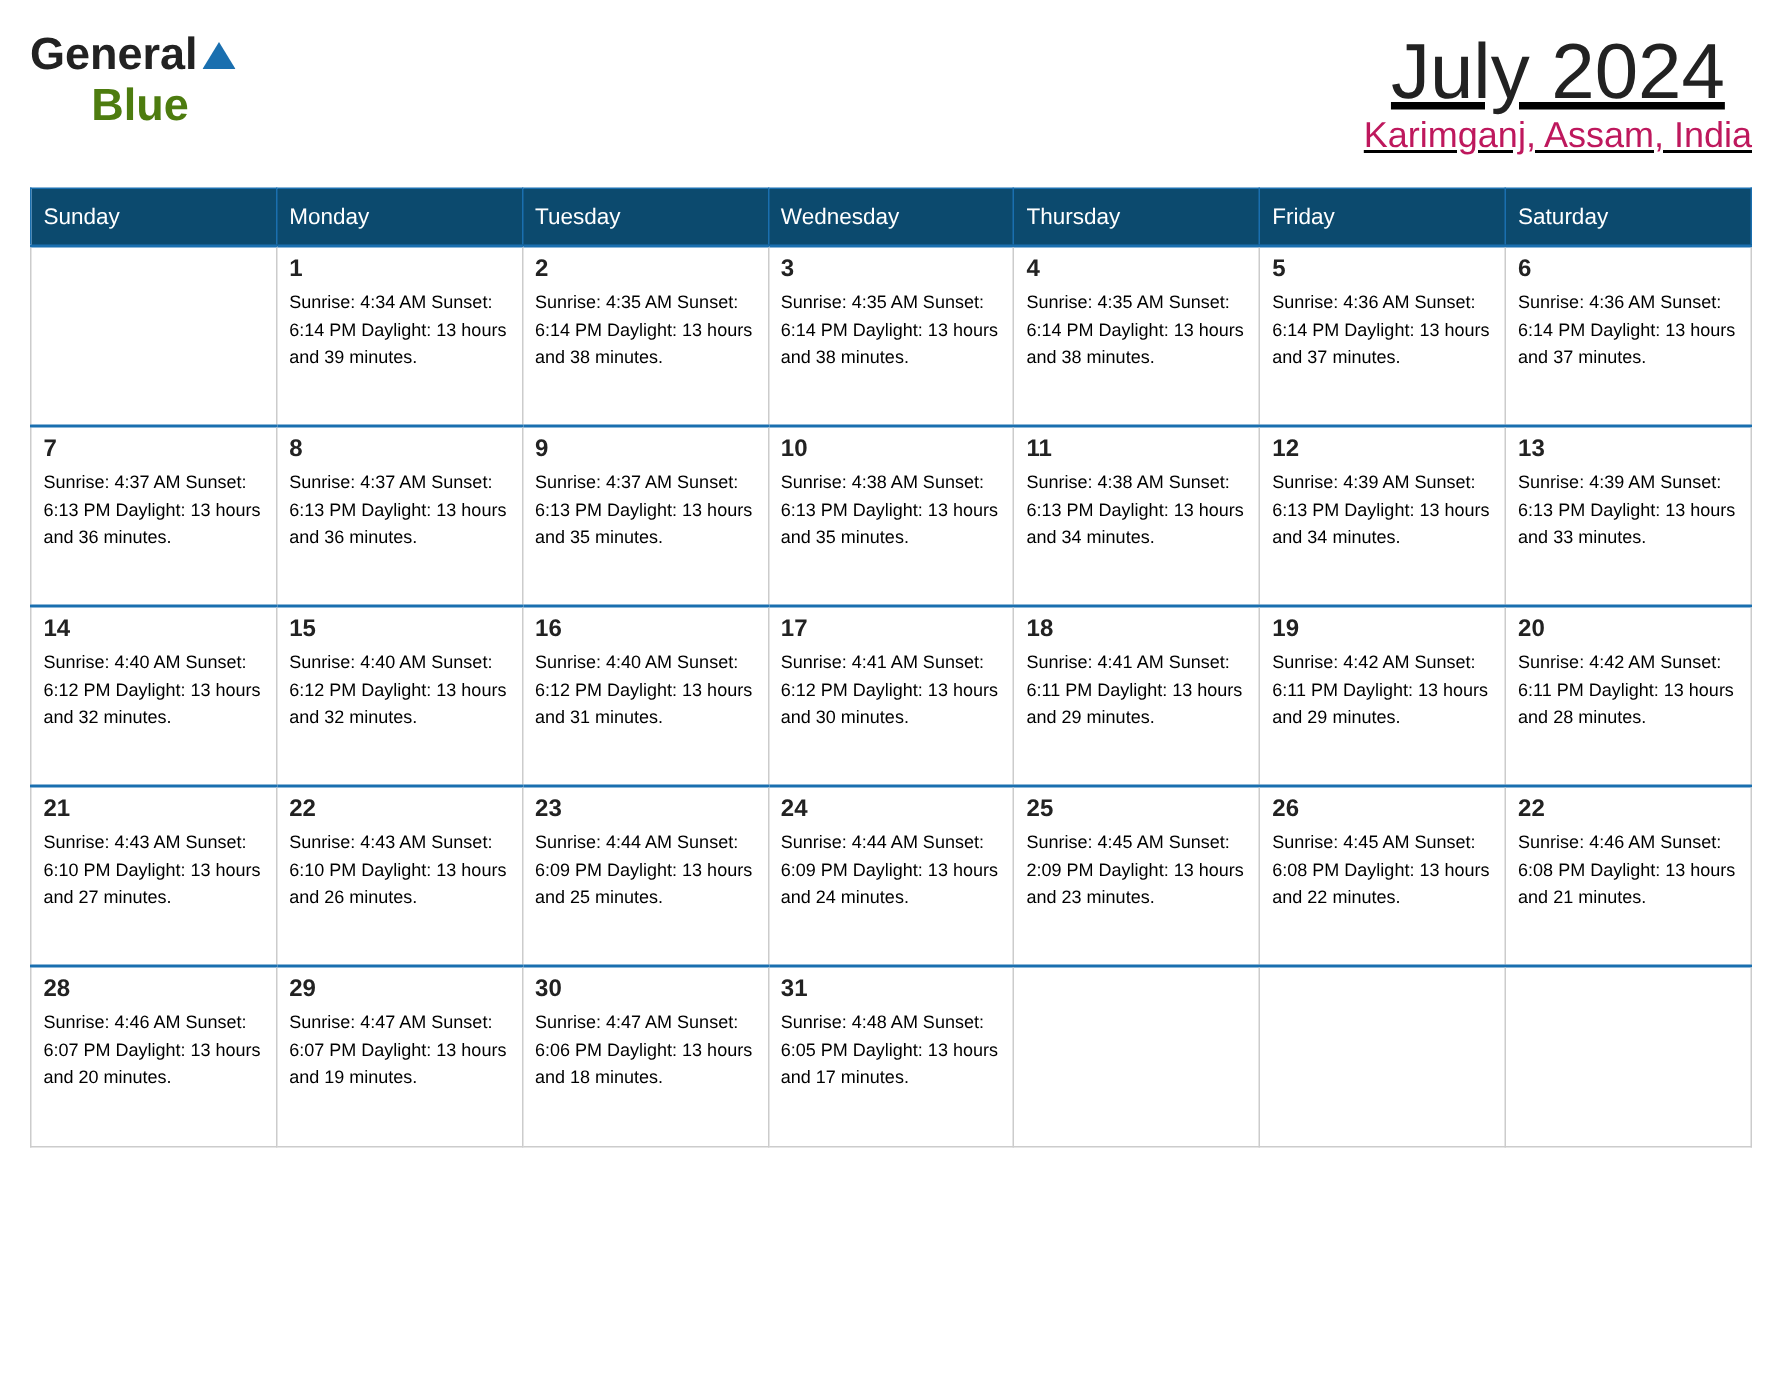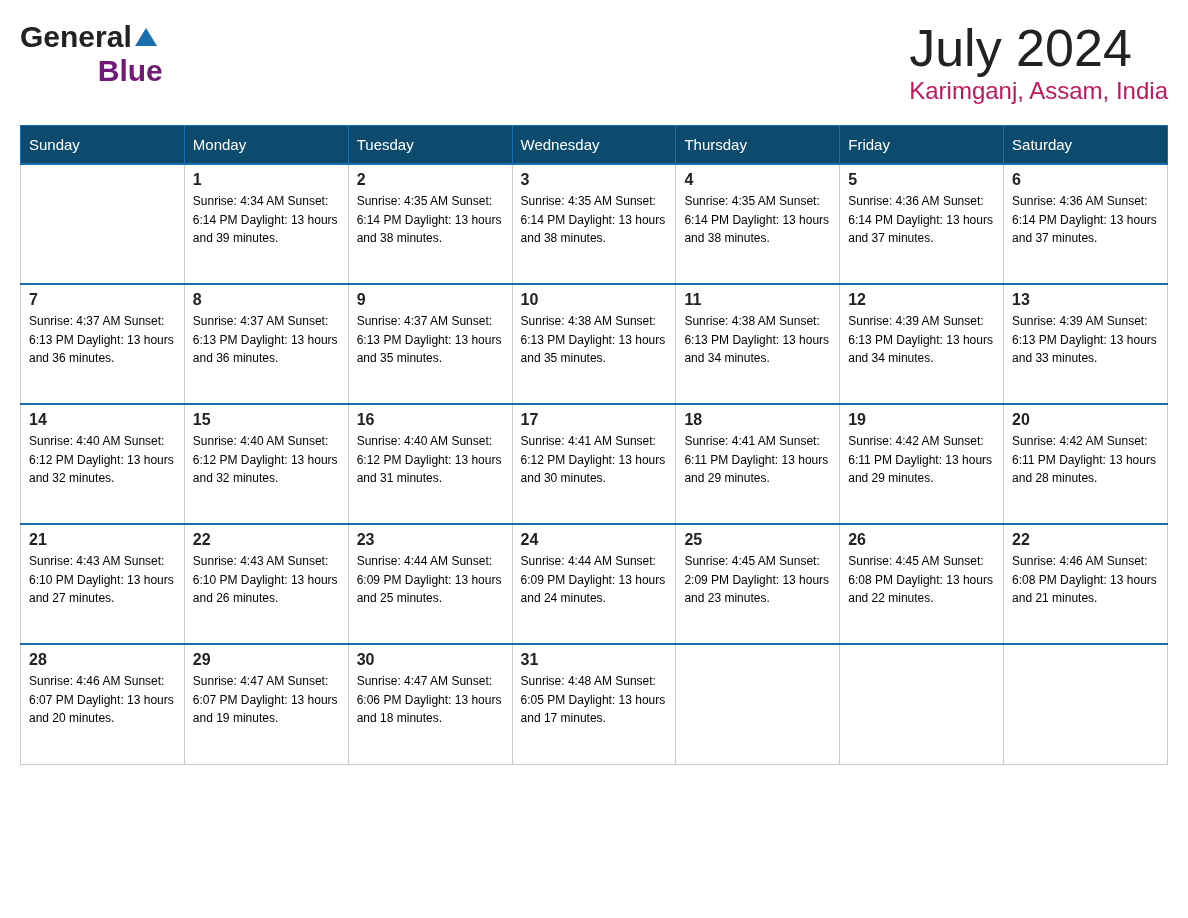--- a/index.html
+++ b/index.html
@@ -10,21 +10,22 @@
       width: 1188px;
       min-height: 918px;
     }
     .header {
       display: flex;
       justify-content: space-between;
       align-items: flex-start;
       margin-bottom: 20px;
     }
     .title-block {
-      text-align: left;
+      text-align: center;
+      text-decoration: underline;
     }
     .title-block h1 {
       font-size: 52px;
       font-weight: 300;
       color: #222;
       line-height: 1.1;
     }
     .title-block h2 {
       font-size: 24px;
       font-weight: normal;
@@ -63,33 +64,33 @@
       margin-bottom: 3px;
     }
     .day-detail {
       font-size: 12px;
       color: #000000;
       line-height: 1.55;
     }
     .logo-wrapper {
       display: flex;
       flex-direction: column;
-      align-items: flex-end;
+      align-items: center;
     }
     .logo-line1 {
       font-size: 30px;
       font-weight: bold;
       color: #222;
       display: flex;
       align-items: center;
     }
     .logo-line2 {
       font-size: 30px;
       font-weight: bold;
-      color: #701a75;
+      color: #4d7c0f;
       margin-left: 4px;
     }
     .logo-combined {
       display: flex;
       align-items: center;
     }
     .triangle-svg {
       margin-left: 3px;
       margin-right: 6px;
     }

